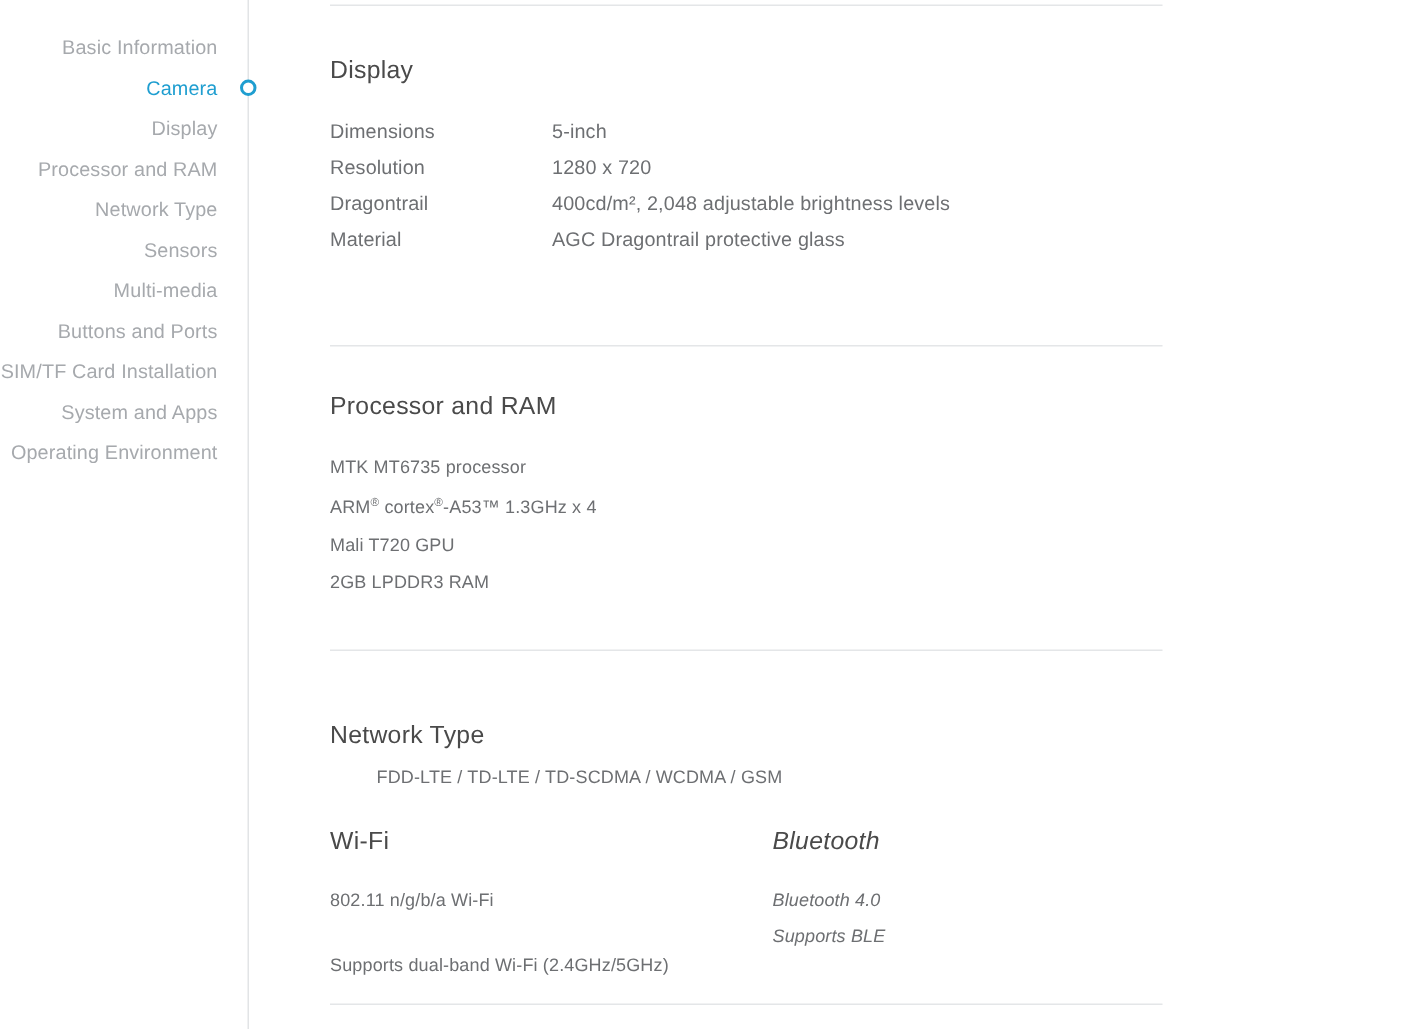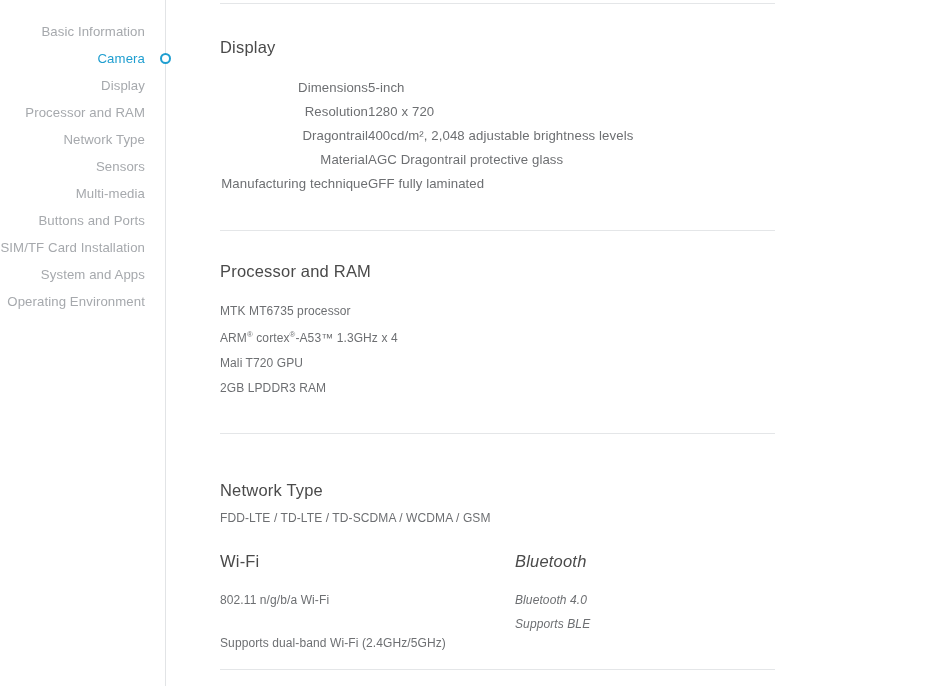--- a/index.html
+++ b/index.html
@@ -94,21 +94,20 @@
     position: absolute;
     left: 0;
     font-size: 13.2px;
     color: #6d6f72;
     letter-spacing: .1px;
     white-space: nowrap;
   }
   .spec-row .k {
     display: inline-block;
     min-width: 148px;
-    text-align: right;
   }
   .spec-row .v { display: inline; }
   sup {
     font-size: 0.65em;
     vertical-align: super;
     line-height: 0;
   }
   .col-right { left: 295px !important; font-style: italic; }
 </style>
 </head>
@@ -180,41 +179,38 @@
     </div>
     <div class="spec-row" style="top:104px;">
       <span class="k">Resolution</span><span class="v">1280 x 720</span>
     </div>
     <div class="spec-row" style="top:128px;">
       <span class="k">Dragontrail</span><span class="v">400cd/m², 2,048 adjustable brightness levels</span>
     </div>
     <div class="spec-row" style="top:152px;">
       <span class="k">Material</span><span class="v">AGC Dragontrail protective glass</span>
     </div>
-    <div class="spec-row" style="top:176px;">
-      <span class="k">Manufacturing technique</span><span class="v">GFF fully laminated</span>
-    </div>
 
     <div class="rule" style="top:230px;"></div>
 
     <div class="section-title" style="top:262px;">Processor and RAM</div>
 
     <div class="spec-line" style="top:304px;">MTK MT6735 processor</div>
 
     <div class="spec-line" style="top:331px;">
       <span>ARM</span><sup>®</sup><span> cortex</span><sup>®</sup><span>-A53™ 1.3GHz x 4</span>
     </div>
 
     <div class="spec-line" style="top:356px;">Mali T720 GPU</div>
     <div class="spec-line" style="top:381px;">2GB LPDDR3 RAM</div>
 
     <div class="rule" style="top:433px;"></div>
 
     <div class="section-title" style="top:481px;">Network Type</div>
-    <div class="spec-line" style="top:511px;">FDD-LTE / TD-LTE / TD-SCDMA / WCDMA / GSM</div>
+    <div class="spec-line" style="top:511px;margin-left:31px;">FDD-LTE / TD-LTE / TD-SCDMA / WCDMA / GSM</div>
 
     <div class="section-title" style="top:552px;">Wi-Fi</div>
     <div class="spec-line" style="top:593px;">802.11 n/g/b/a Wi-Fi</div>
     <div class="spec-line" style="top:636px;">Supports dual-band Wi-Fi (2.4GHz/5GHz)</div>
 
     <div class="section-title col-right" style="top:552px;">Bluetooth</div>
     <div class="spec-line col-right" style="top:593px;">Bluetooth 4.0</div>
     <div class="spec-line col-right" style="top:617px;">Supports BLE</div>
 
     <div class="rule" style="top:669px;"></div>

